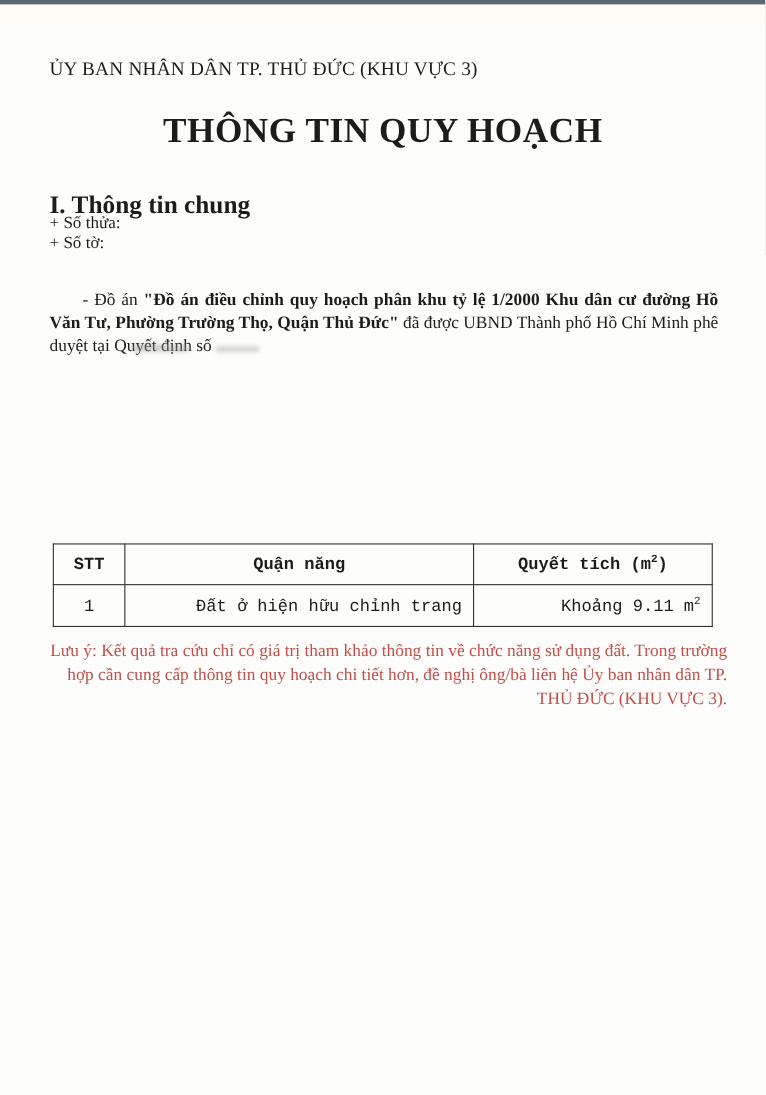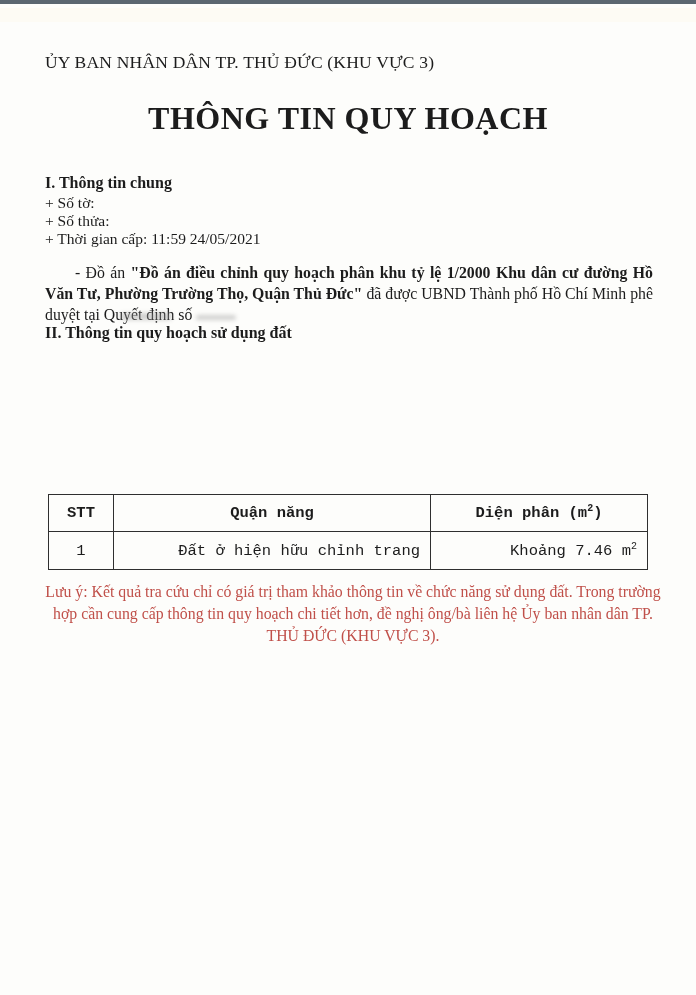--- a/index.html
+++ b/index.html
@@ -38,21 +38,21 @@
     left: 0; top: 100px;
     width: 100%;
     text-align: center;
     font-size: 32px;
     font-weight: bold;
     letter-spacing: .5px;
   }
   .sec-heading {
     position: absolute;
     left: 45px;
-    font-size: 16px;
+    font-size: 23px;
     font-weight: bold;
     white-space: nowrap;
   }
   .sec1-heading { top: 174px; }
   .sec2-heading { top: 324px; }
   .info-items {
     position: absolute;
     left: 45px; top: 194px;
     font-size: 15.5px;
     line-height: 18px;
@@ -105,60 +105,58 @@
   .col-stt  { width: 44px;  text-align: center; }
   .col-area { width: 196px; }
   td.cell-area, td.cell-func { text-align: right; }
   .note {
     position: absolute;
     left: 45px; top: 581px;
     width: 616px;
     font-size: 15.8px;
     line-height: 22px;
     color: #c0504a;
-    text-align: center;
+    text-align: right;
   }
 </style>
 </head>
 <body>
 
 <div class="page">
   <div class="top-bar"></div>
   <div class="scan-tint"></div>
 
   <div class="org-name">ỦY BAN NHÂN DÂN TP. THỦ ĐỨC (KHU VỰC 3)</div>
 
   <div class="doc-title">THÔNG TIN QUY HOẠCH</div>
 
   <div class="sec-heading sec1-heading">I. Thông tin chung</div>
 
   <div class="info-items">
+    <div>+ Số thửa:</div>
     <div>+ Số tờ:</div>
-    <div>+ Số thửa:</div>
-    <div>+ Thời gian cấp: 11:59 24/05/2021</div>
   </div>
 
   <div class="do-an"><span>- Đồ án </span><span class="b">"Đồ án điều chỉnh quy hoạch phân khu tỷ lệ 1/2000 Khu dân cư đường Hồ Văn Tư, Phường Trường Thọ, Quận Thủ Đức"</span><span> đã được UBND Thành phố Hồ Chí Minh phê duyệt tại Quyết định số</span></div>
 
   <div class="smudge smudge-1"></div>
   <div class="smudge smudge-2"></div>
 
-  <div class="sec-heading sec2-heading">II. Thông tin quy hoạch sử dụng đất</div>
 
   <table class="zone-table">
     <thead>
       <tr>
         <th class="col-stt">STT</th>
         <th class="col-func">Quận năng</th>
-        <th class="col-area"><span>Diện phân (m</span><sup class="sp">2</sup><span>)</span></th>
+        <th class="col-area"><span>Quyết tích (m</span><sup class="sp">2</sup><span>)</span></th>
       </tr>
     </thead>
     <tbody>
       <tr>
         <td class="col-stt">1</td>
         <td class="cell-func">Đất ở hiện hữu chỉnh trang</td>
-        <td class="cell-area"><span>Khoảng 7.46 m</span><sup class="sp">2</sup></td>
+        <td class="cell-area"><span>Khoảng 9.11 m</span><sup class="sp">2</sup></td>
       </tr>
     </tbody>
   </table>
 
   <div class="note">Lưu ý: Kết quả tra cứu chỉ có giá trị tham khảo thông tin về chức năng sử dụng đất. Trong trường hợp cần cung cấp thông tin quy hoạch chi tiết hơn, đề nghị ông/bà liên hệ Ủy ban nhân dân TP. THỦ ĐỨC (KHU VỰC 3).</div>
 </div>
 
 </body></html>

